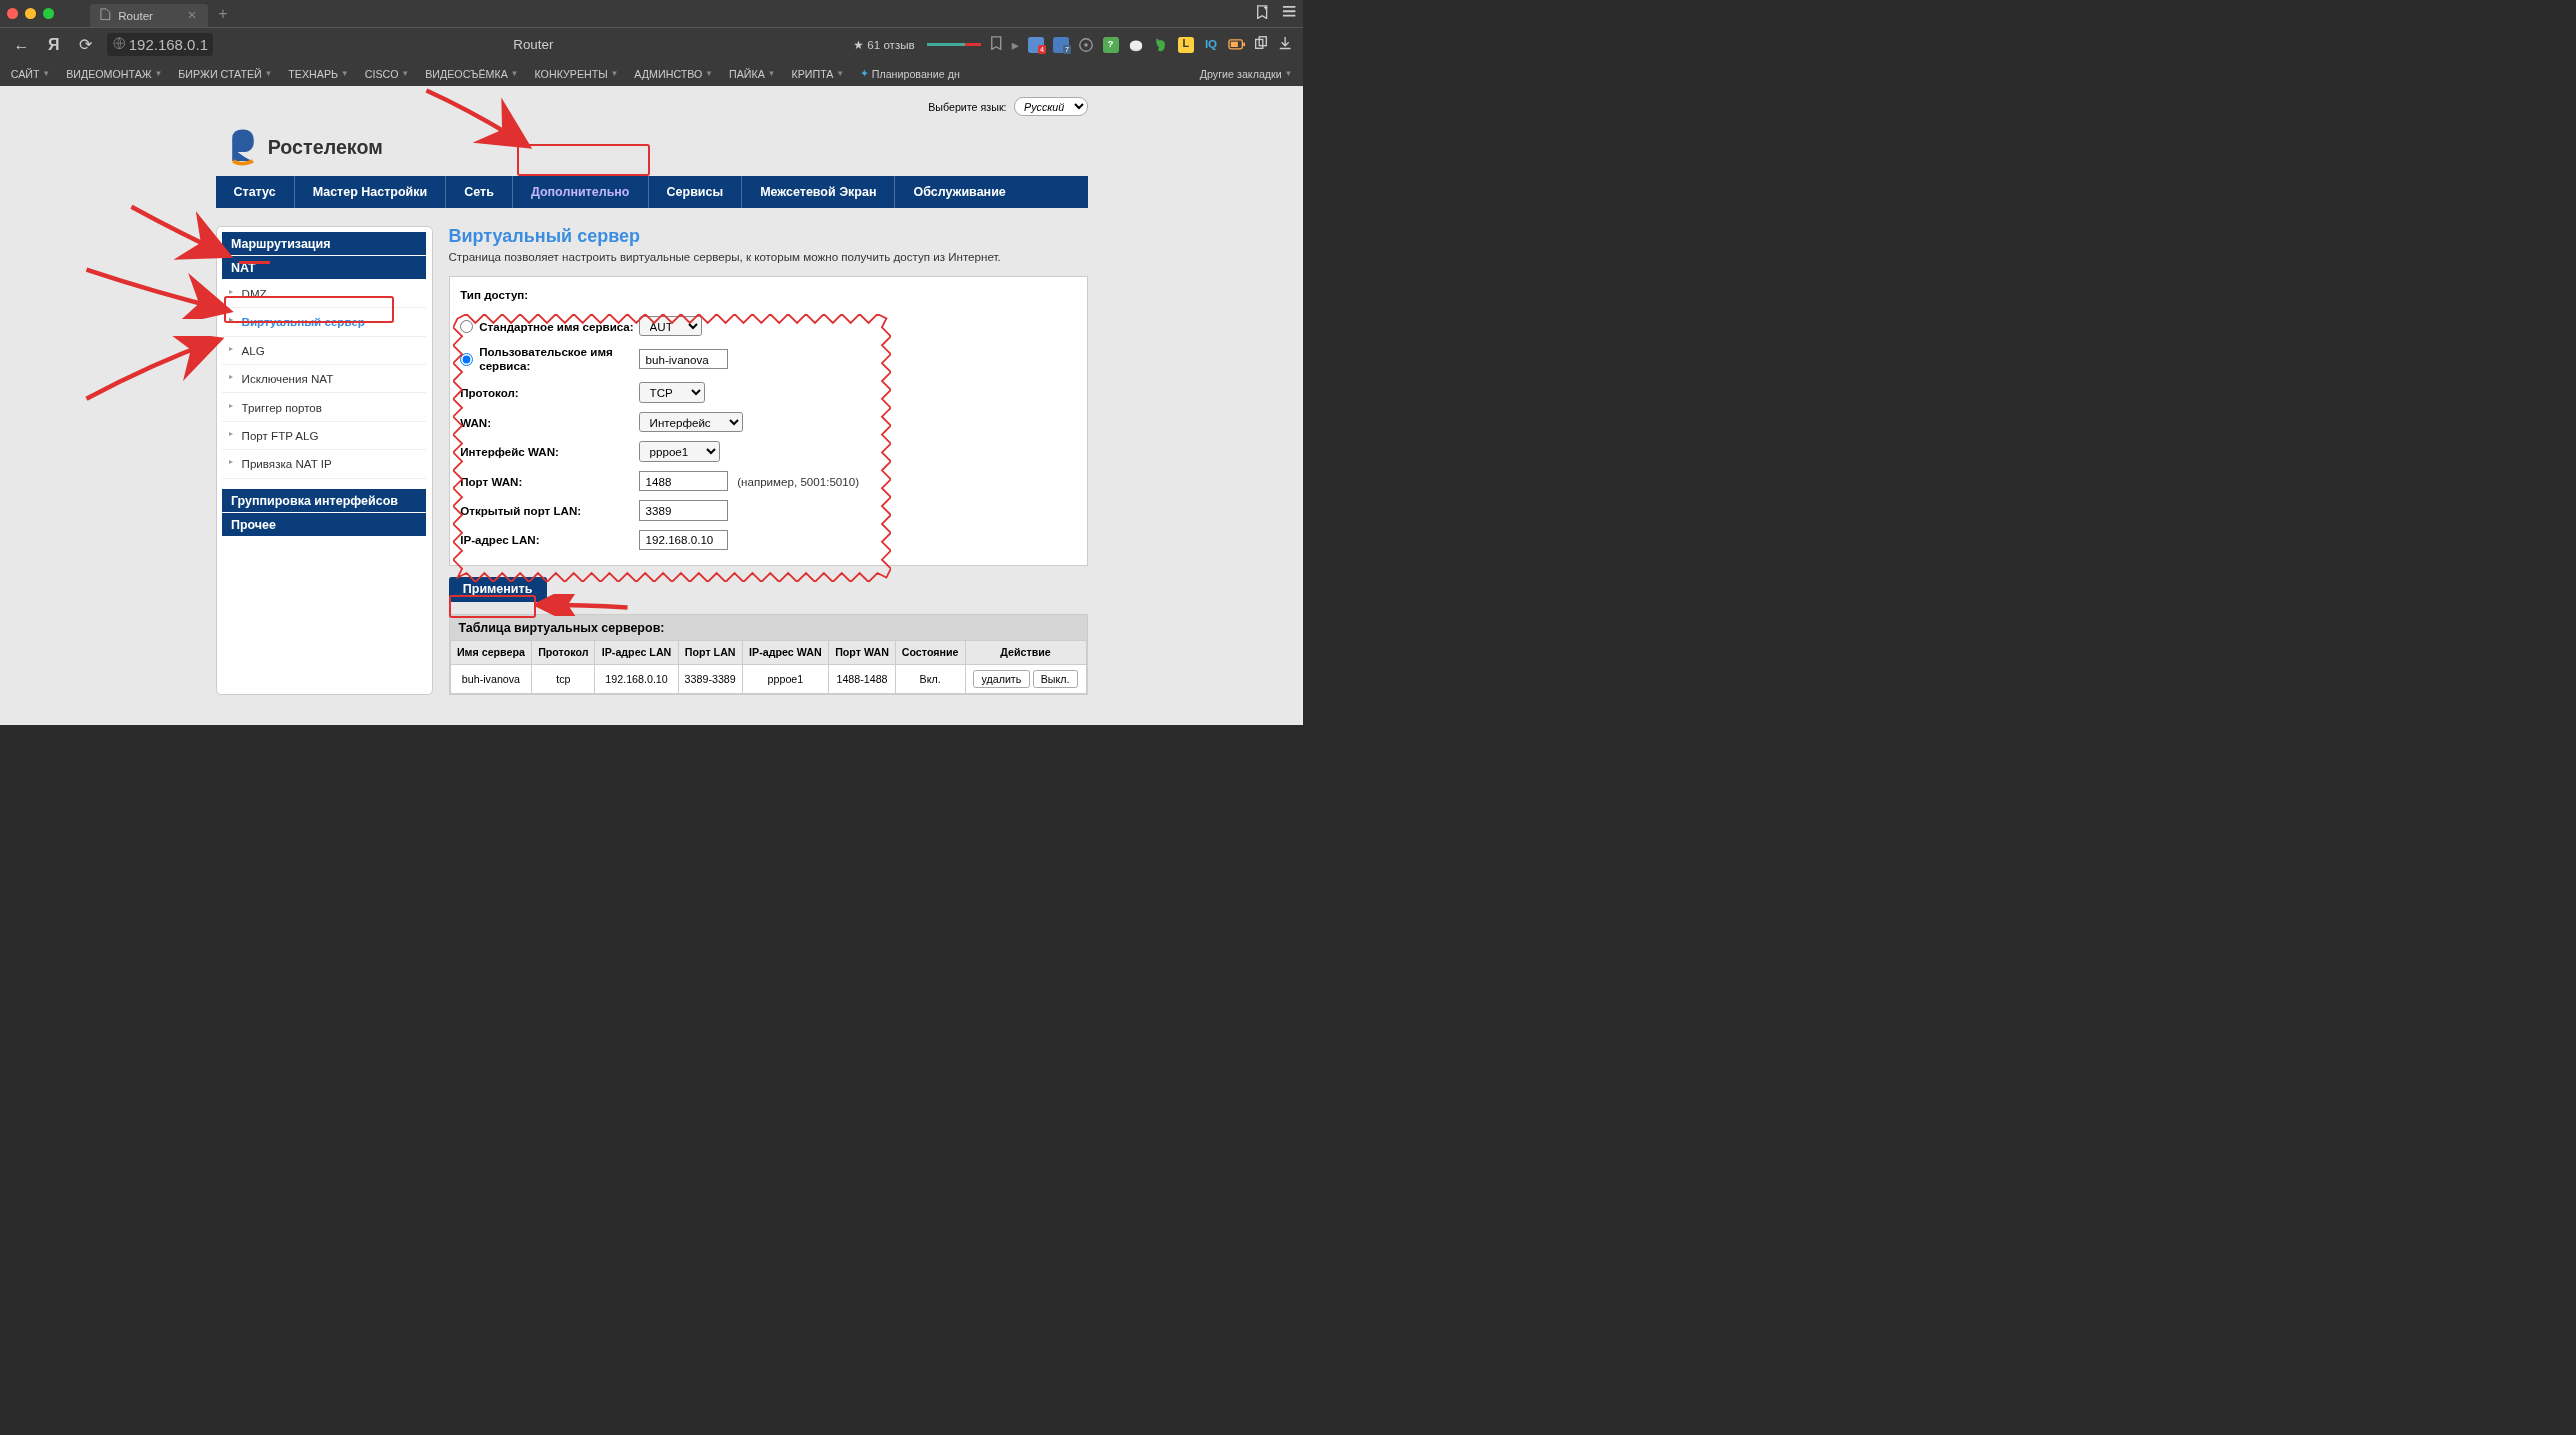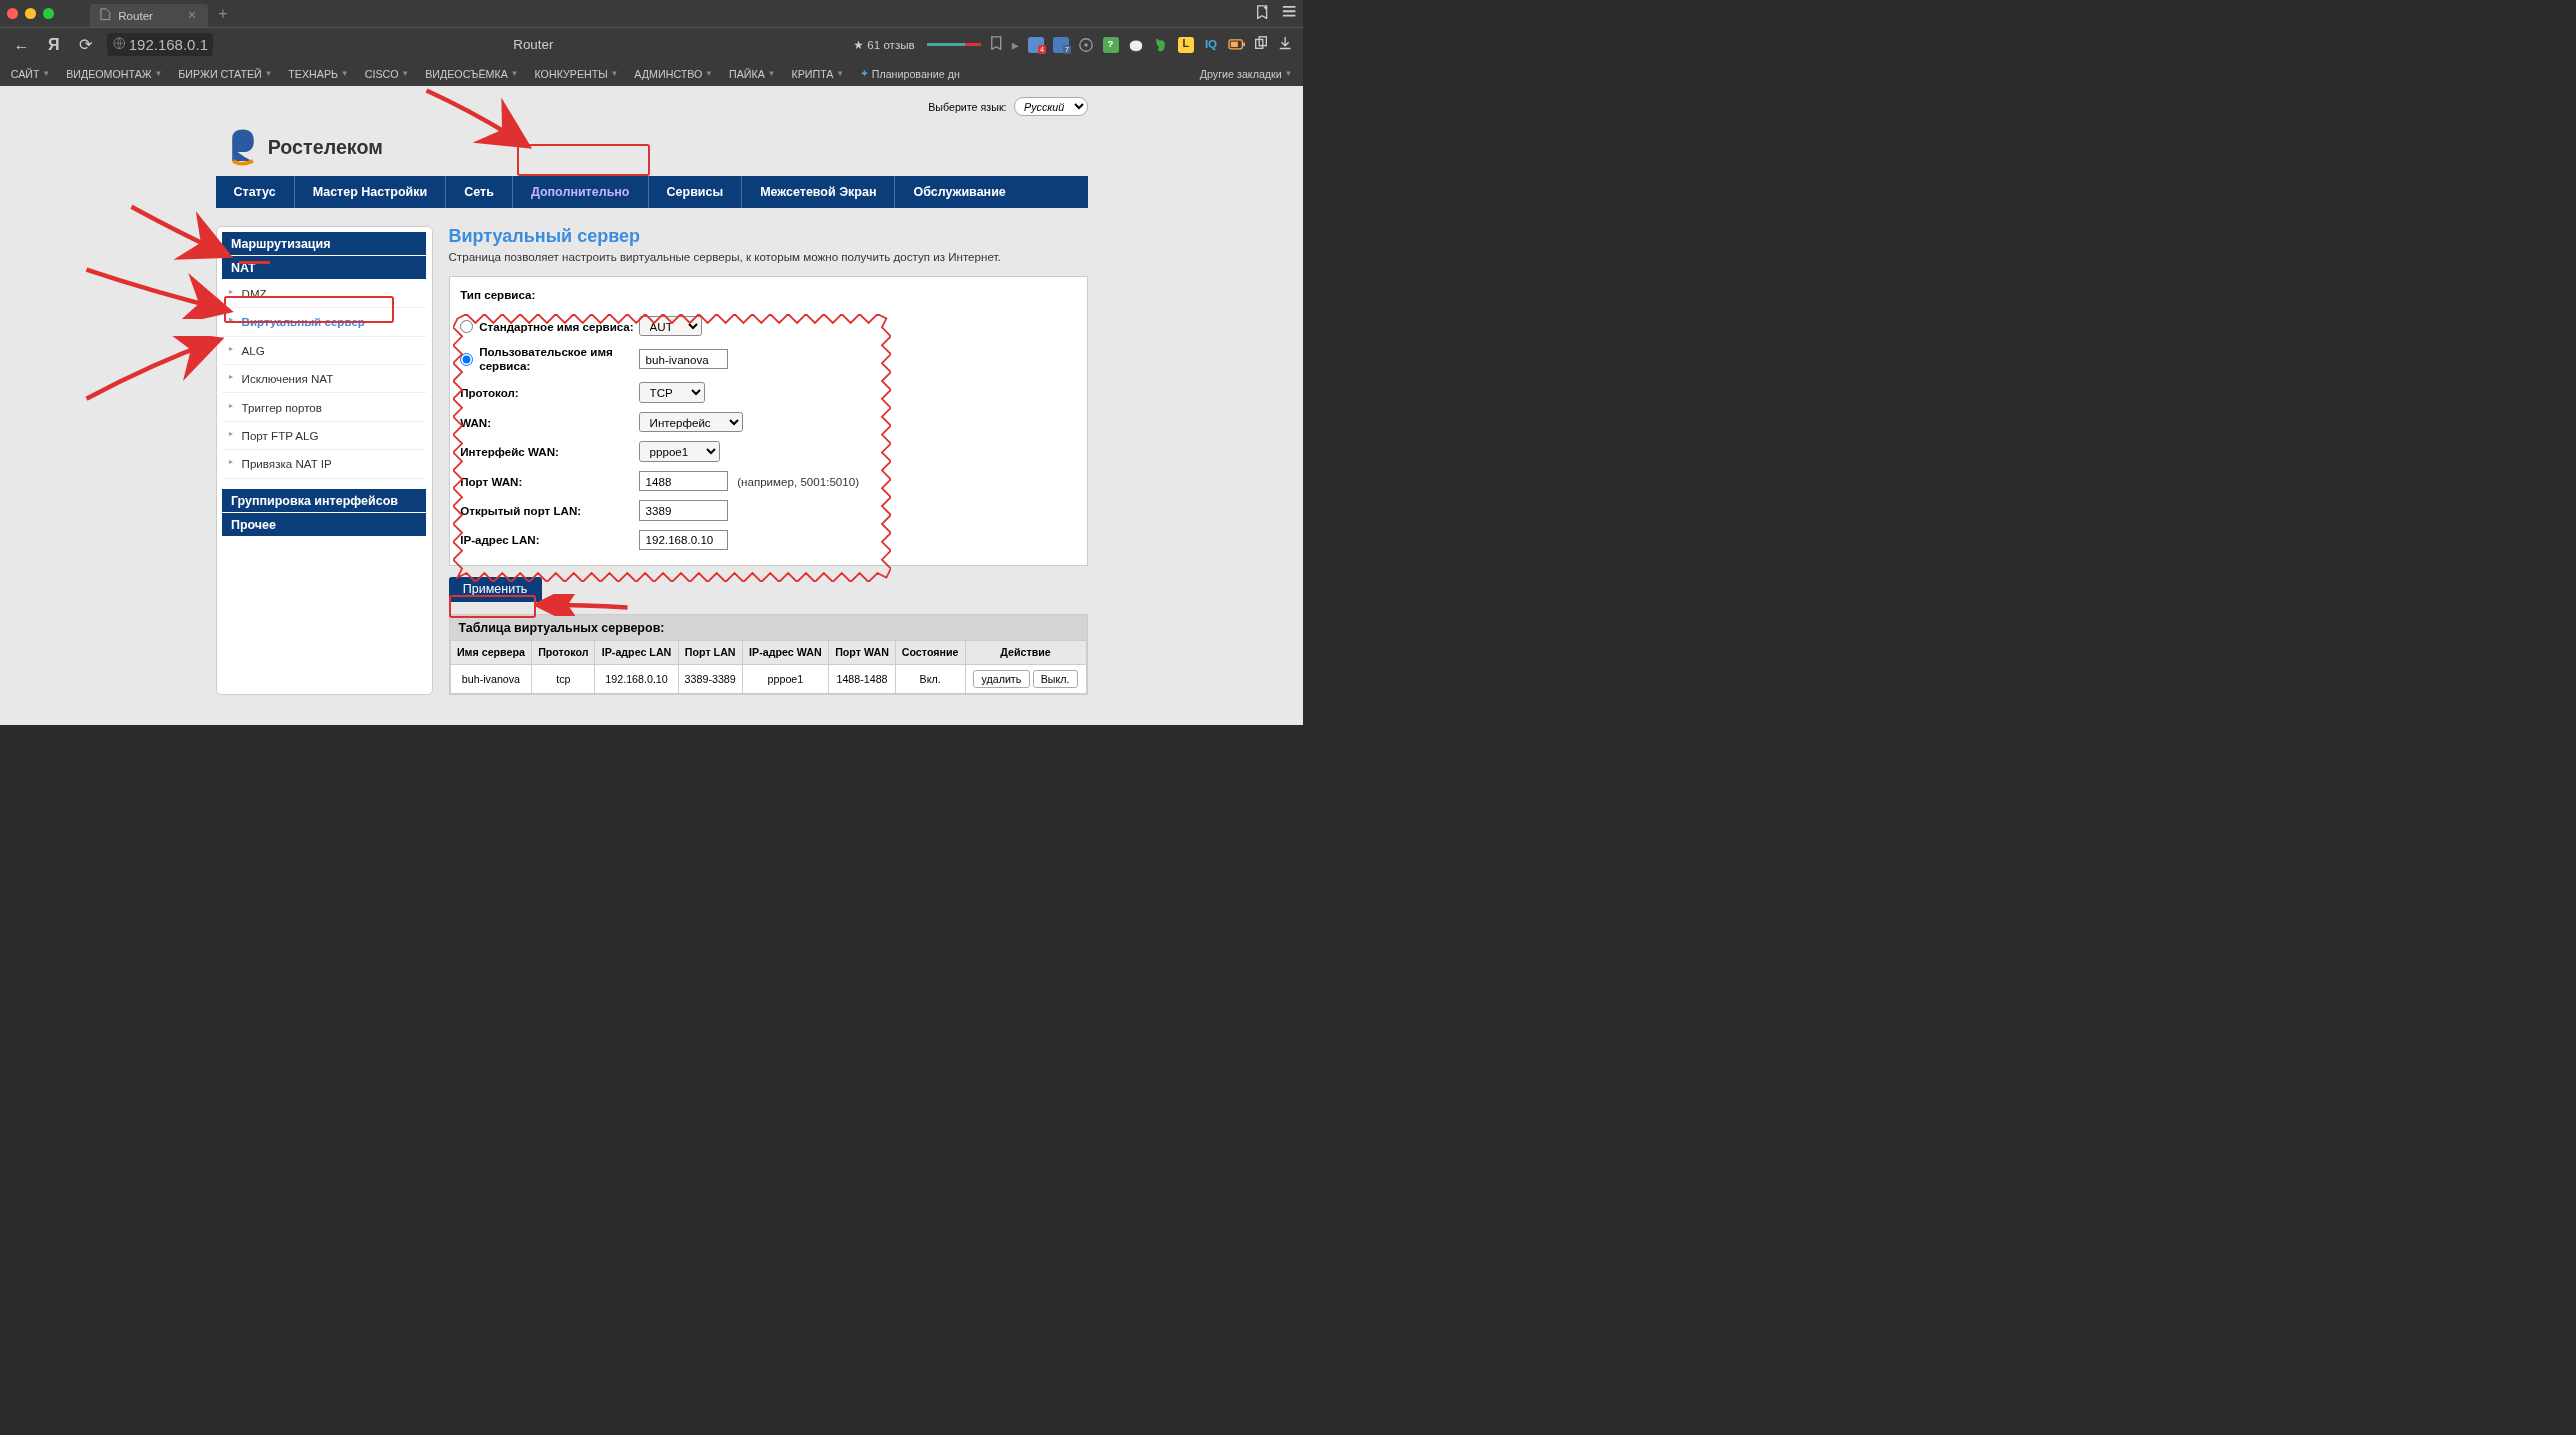--- a/index.html
+++ b/index.html
@@ -65,21 +65,21 @@
 
 .form-box { background: #fff; border: 0.9px solid #ccc; padding: 10.7px; }
 .form-label-main { font-size: 11.6px; font-weight: bold; margin-bottom: 10.7px; }
 .form-row { display: flex; align-items: center; padding: 4.5px 0; }
 .form-row label { width: 179px; font-size: 11.6px; font-weight: bold; }
 .radio-label { display: flex; align-items: center; gap: 6px; font-size: 11.6px; font-weight: bold; width: 179px; }
 .form-input { border: 0.9px solid #888; padding: 2.7px 5.4px; font-size: 11.6px; width: 89px; }
 .form-select { border: 0.9px solid #888; border-radius: 2.7px; padding: 1.8px 14.3px 1.8px 5.4px; font-size: 11.6px; background: #f5f5f5; }
 .hint { font-size: 11.6px; color: #333; margin-left: 9px; }
 
-.apply-btn { background: #0a3d7a; color: #fff; border: none; padding: 5.4px 14.3px; font-size: 12.5px; font-weight: normal; margin-top: 10.7px; cursor: pointer; border-radius: 2.7px; }
+.apply-btn { background: #0a3d7a; color: #fff; border: none; padding: 5.4px 14.3px; font-size: 12.5px; font-weight: bold; margin-top: 10.7px; cursor: pointer; border-radius: 2.7px; }
 
 .table-box { background: #fff; border: 0.9px solid #ccc; margin-top: 12.5px; }
 .table-title { background: #d5d5d5; padding: 5.4px 9px; font-size: 12.5px; font-weight: bold; }
 .table { width: 100%; border-collapse: collapse; font-size: 10.7px; }
 .table th { background: #e8e8e8; padding: 5.4px 3.6px; font-weight: bold; border: 0.9px solid #ccc; }
 .table td { padding: 5.4px 3.6px; text-align: center; border: 0.9px solid #ccc; }
 .table-btn { border: 0.9px solid #aaa; border-radius: 2.7px; background: #fff; padding: 1.8px 7.2px; font-size: 10.7px; cursor: pointer; }
 .highlight-box { position: absolute; border: 2.7px solid #e03030; pointer-events: none; z-index: 99; border-radius: 2.7px; }
 .zigzag-box { position: absolute; pointer-events: none; z-index: 98; }
 .red-underline { position:absolute; height:2.7px; background:#e03030; }
@@ -276,21 +276,21 @@
         <div class="sidebar-item">Привязка NAT IP</div>
         <div class="sidebar-section">Группировка интерфейсов</div>
         <div class="sidebar-section" style="margin-top:0.9px">Прочее</div>
       </div>
 
       <div class="main-panel">
         <div class="panel-title">Виртуальный сервер</div>
         <div class="panel-desc">Страница позволяет настроить виртуальные серверы, к которым можно получить доступ из Интернет.</div>
 
         <div class="form-box">
-          <div class="form-label-main">Тип сервиса:</div>
+          <div class="form-label-main">Тип доступ:</div>
 
           <div class="form-row">
             <label class="radio-label">
               <input type="radio" name="svc" style="">
               <span>Стандартное имя сервиса:</span>
             </label>
             <select class="form-select" style="width:63px"><option>AUTH</option></select>
           </div>
 
           <div class="form-row">

